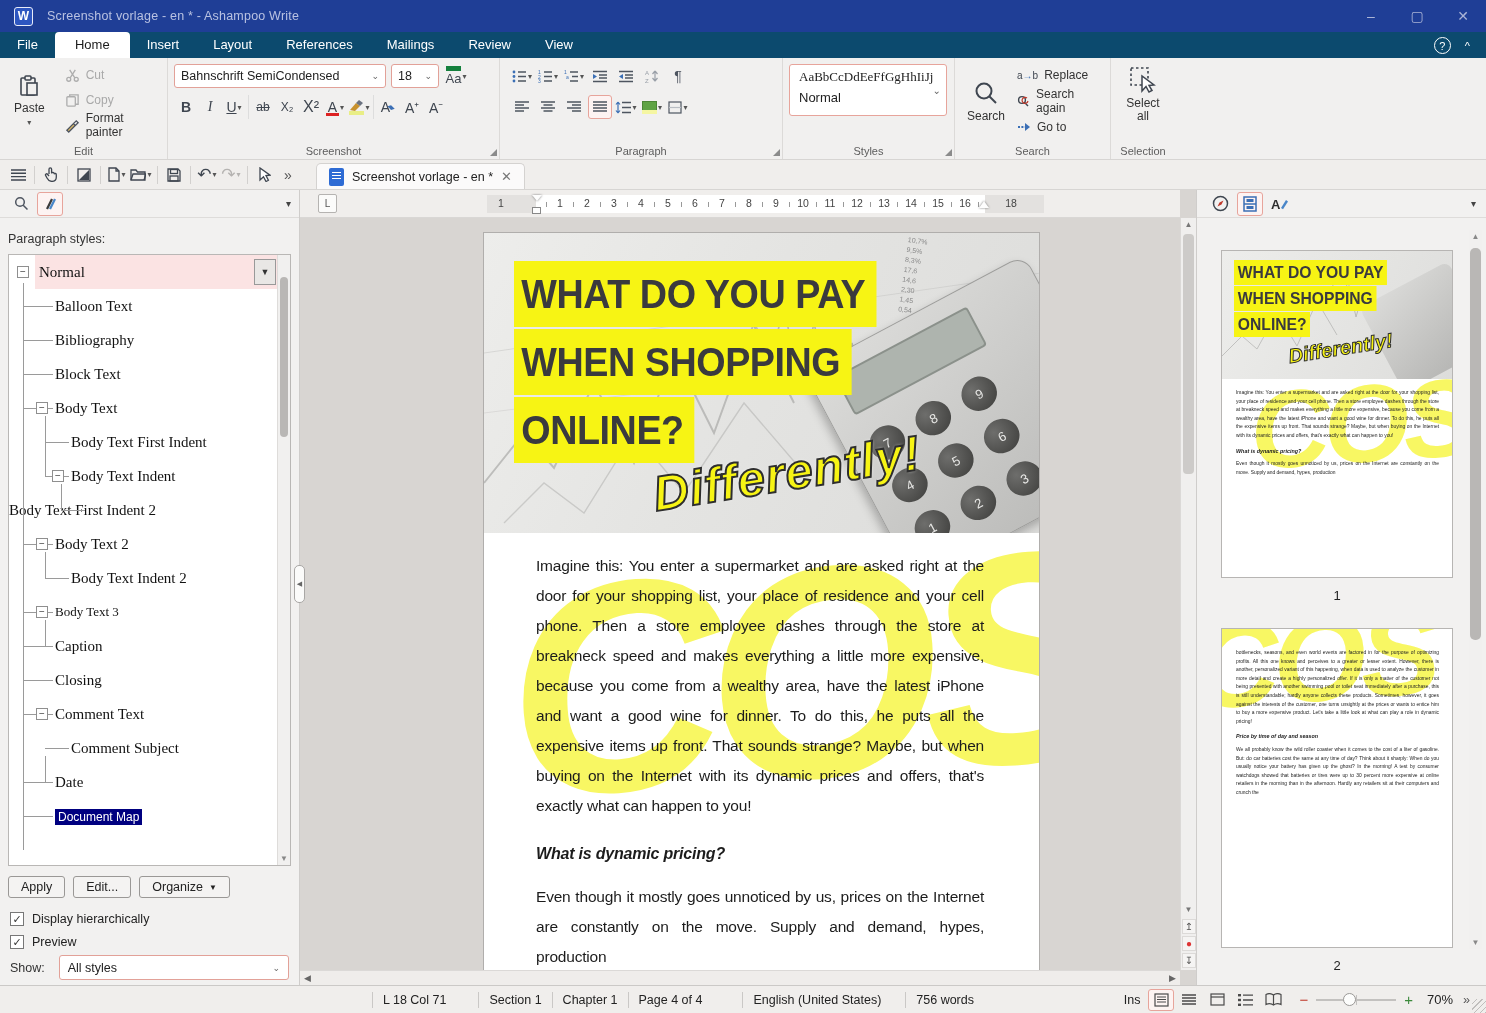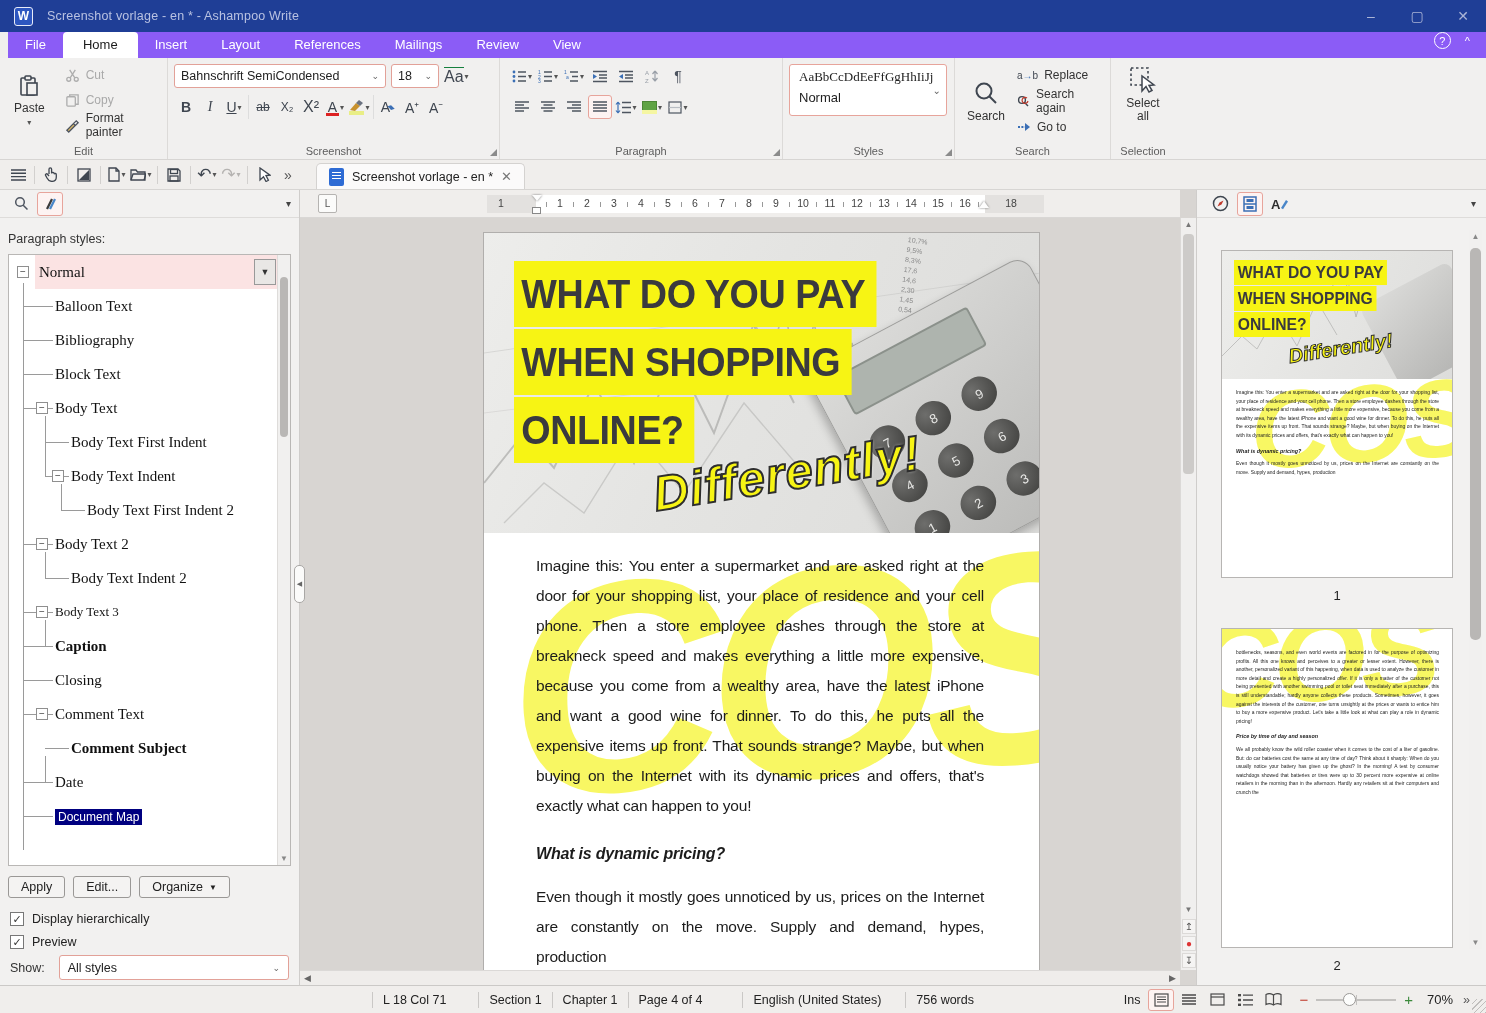--- a/index.html
+++ b/index.html
@@ -6,21 +6,21 @@
 html,body{width:1486px;height:1013px;overflow:hidden}
 body{font-family:"Liberation Sans",sans-serif;font-size:12px;color:#333;background:#f0efed;position:relative}
 svg{display:block}
 
 .titlebar{position:absolute;left:0;top:0;right:0;height:32px;background:#1f3e96;display:flex;align-items:center;color:#b9c2e2}
 .applogo{width:19px;height:19px;margin-left:14px;background:#2d56c0;border:1px solid #e8ecf8;border-radius:3px;color:#fff;font-weight:bold;font-size:12px;display:flex;align-items:center;justify-content:center}
 .apptitle{margin-left:14px;font-size:12.5px;letter-spacing:.2px}
 .wincontrols{margin-left:auto;display:flex;align-items:center;height:100%}
 .winbtn{width:46px;height:100%;display:flex;align-items:center;justify-content:center;color:#aab4d6;font-size:14px}
 
-.menubar{position:absolute;left:8px;top:32px;right:0;height:26px;background:#8b5cf6;display:flex;align-items:flex-start;color:#fff}
+.menubar{position:absolute;left:0;top:32px;right:0;height:26px;background:#0c4a6e;display:flex;align-items:flex-end;color:#fff}
 .mtab{padding:5px 17px 6px;font-size:13px}
 .mtab.active{background:#fff;color:#1b1b1b;border-radius:4px 4px 0 0;padding:5px 20px 6px}
 .menuright{margin-left:auto;display:flex;align-items:center;gap:14px;margin-right:16px;padding-bottom:4px}
 .helpcirc{width:17px;height:17px;border:1px solid #fff;border-radius:50%;display:flex;align-items:center;justify-content:center;font-size:11px}
 
 .ribbon{position:absolute;left:0;top:58px;right:0;height:102px;background:#f1f0ef;border-bottom:1px solid #d7d5d3;display:flex}
 .rgroup{position:relative;height:100%;border-right:1px solid #dcdad8;padding:6px 6px 16px}
 .rgroup .glabel{position:absolute;left:0;right:0;bottom:2px;text-align:center;font-size:11px;color:#5d5d5d}
 .rgroup .launcher{position:absolute;right:2px;bottom:3px;width:0;height:0;border-left:7px solid transparent;border-bottom:7px solid #8b8b8b}
 .bigbtn{display:flex;flex-direction:column;align-items:center;justify-content:center;gap:3px;padding:4px 8px;border-radius:3px;color:#333}
@@ -55,22 +55,22 @@
 .ptoolbar .dd{margin-left:auto;color:#444;font-size:10px}
 .ptitle{padding:14px 8px 8px;font-size:12.5px;color:#333}
 .tree{position:absolute;left:8px;right:8px;top:64px;height:612px;background:#fff;border:1px solid #b9b7b5;overflow:hidden}
 .trow{position:relative;height:34px;display:flex;align-items:center;font-family:"Liberation Serif",serif;font-size:15px;color:#111}
 .trow .conn{position:absolute;top:17px;border-top:1px solid #9a9a9a}
 .trow.lv1 .conn{left:14px;width:30px}
 .trow.lv2 .conn{left:36px;width:24px}
 .trow.lv3 .conn{left:52px;width:24px}
 .trow .ebox{position:absolute;top:11px;width:12px;height:12px;background:#fff;border:1px solid #8f8f8f;font:10px/10px "Liberation Sans",sans-serif;color:#444;text-align:center;z-index:2}
 .trow.lv0 .ebox{left:8px}.trow.lv1 .ebox{left:27px}.trow.lv2 .ebox{left:43px}
-.trow.lv0 .lbl{padding-left:30px}.trow.lv1 .lbl{padding-left:46px}.trow.lv2 .lbl{padding-left:62px}.trow.lv3 .lbl{padding-left:78px}
-.trow.bold .lbl{font-weight:bold}
+.trow.lv0 .lbl{padding-left:30px}.trow.lv1 .lbl{padding-left:46px}.trow.lv2 .lbl{padding-left:62px}.trow.lv3 .lbl{}
+.trow.bold .lbl{font-weight:normal}
 .trow.small{font-size:13px}
 .trow.sel{background:linear-gradient(to right,transparent 26px,#fbe3e3 26px)}
 .seldrop{position:absolute;right:14px;top:4px;width:22px;height:26px;background:#e9e7e5;border:1px solid #999;display:flex;align-items:center;justify-content:center;font-size:9px;color:#333;z-index:3}
 .trow.inverse .lbl span{background:#000080;color:#fff;font-family:"Liberation Sans",sans-serif;font-size:12px;padding:1px 3px}
 .vline{position:absolute;border-left:1px solid #9a9a9a;z-index:1}
 .treescroll{position:absolute;right:0;top:0;bottom:0;width:13px;background:#f1f0ef;border-left:1px solid #dedcda}
 .treescroll .thumb{position:absolute;left:2px;right:2px;top:22px;height:160px;background:#b9b7b5;border-radius:4px}
 .treescroll .dn{position:absolute;bottom:2px;left:0;right:0;text-align:center;font-size:8px;color:#888}
 .pbtns{position:absolute;left:8px;top:686px;display:flex;gap:8px}
 .pbtn{background:#f4f3f2;border:1px solid #9a9896;border-radius:3px;padding:3px 12px;font-size:12.5px;color:#222;display:flex;align-items:center;gap:6px}
@@ -222,21 +222,21 @@
     <div style="display:flex;align-items:center;gap:5px">
       <div class="combo" style="width:212px">
         <span>Bahnschrift SemiCondensed</span>
         <span class="chev">⌄</span>
       </div>
       <div class="combo" style="width:48px">
         <span>18</span>
         <span class="chev">⌄</span>
       </div>
       <div class="icbtn">
-          <span style="border-top:1px solid #15803d;font-size:16px">Aa</span>
+          <span style="border-top:5px solid #15803d;font-size:13px">Aa</span>
           <span class="dd">▾</span>
         </div>
     </div>
     <div style="display:flex;align-items:center;margin-top:7px">
       <div class="icbtn">
           <b>B</b>
         </div>
       <div class="icbtn">
           <i style="font-family:'Liberation Serif',serif">I</i>
         </div>

